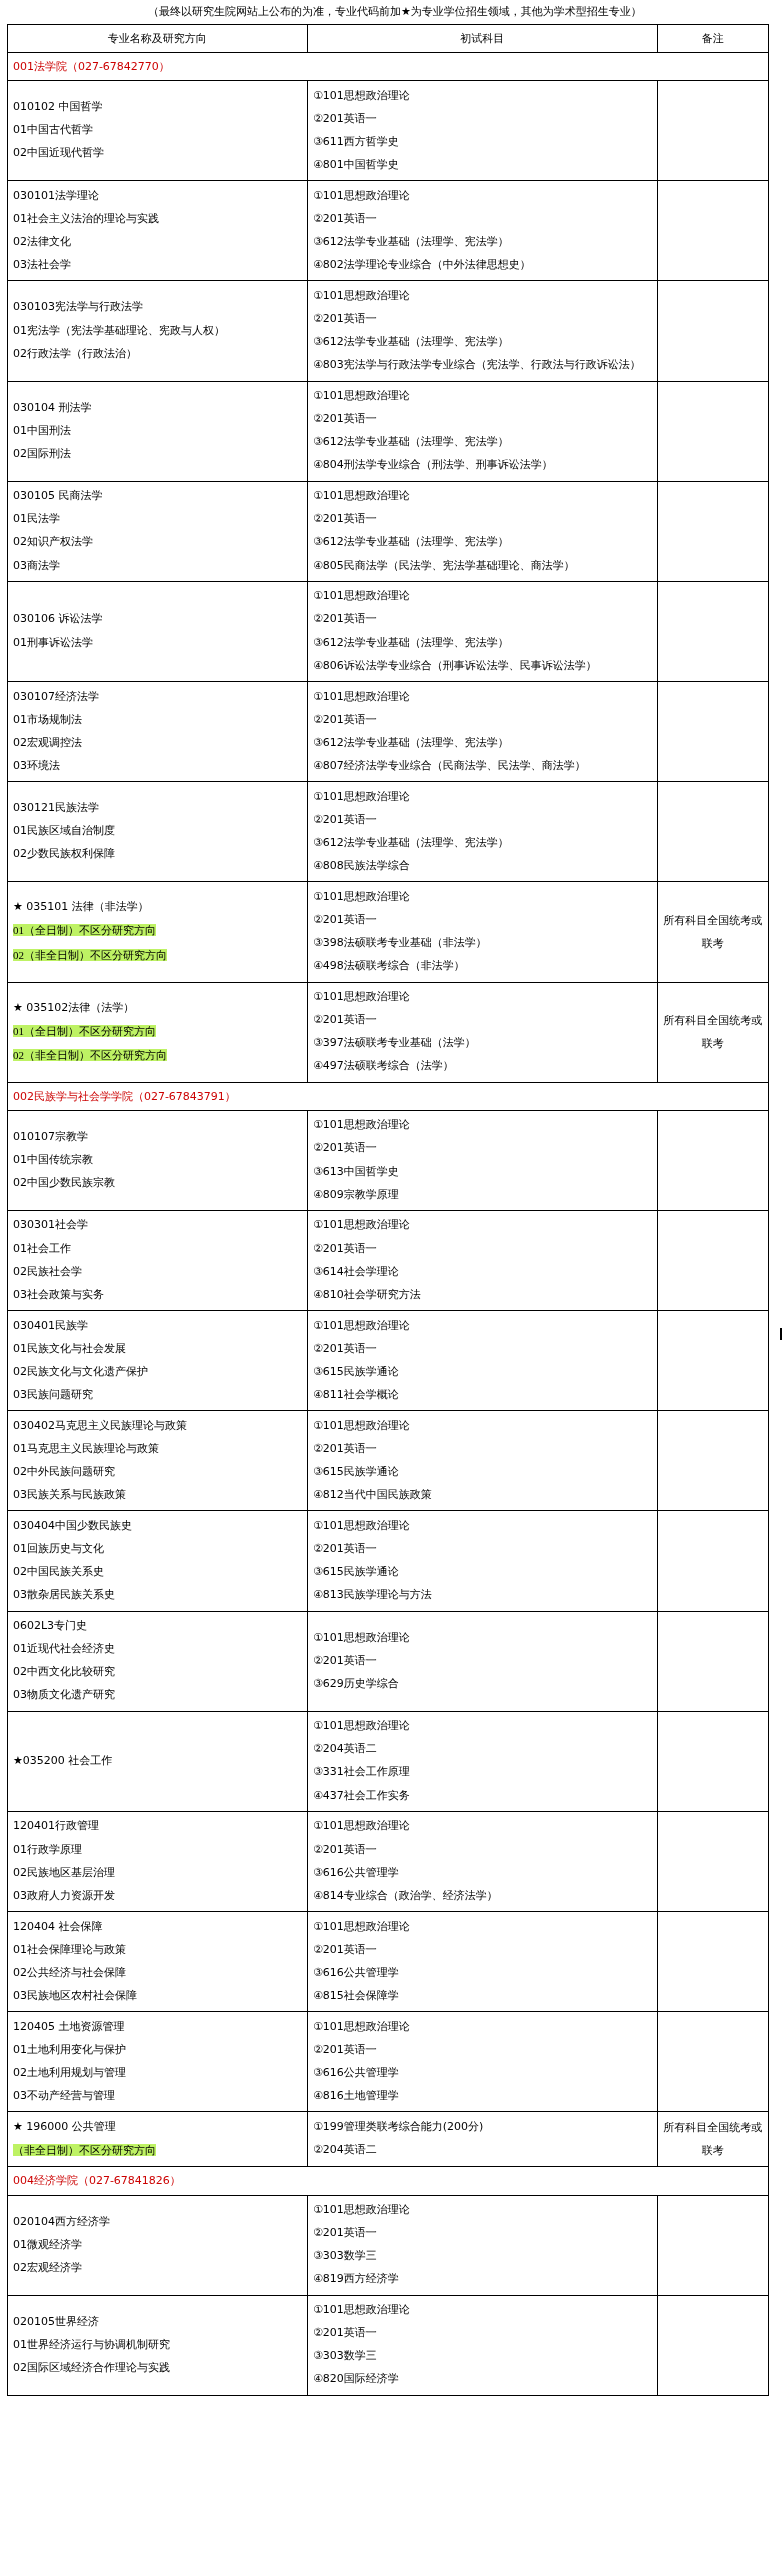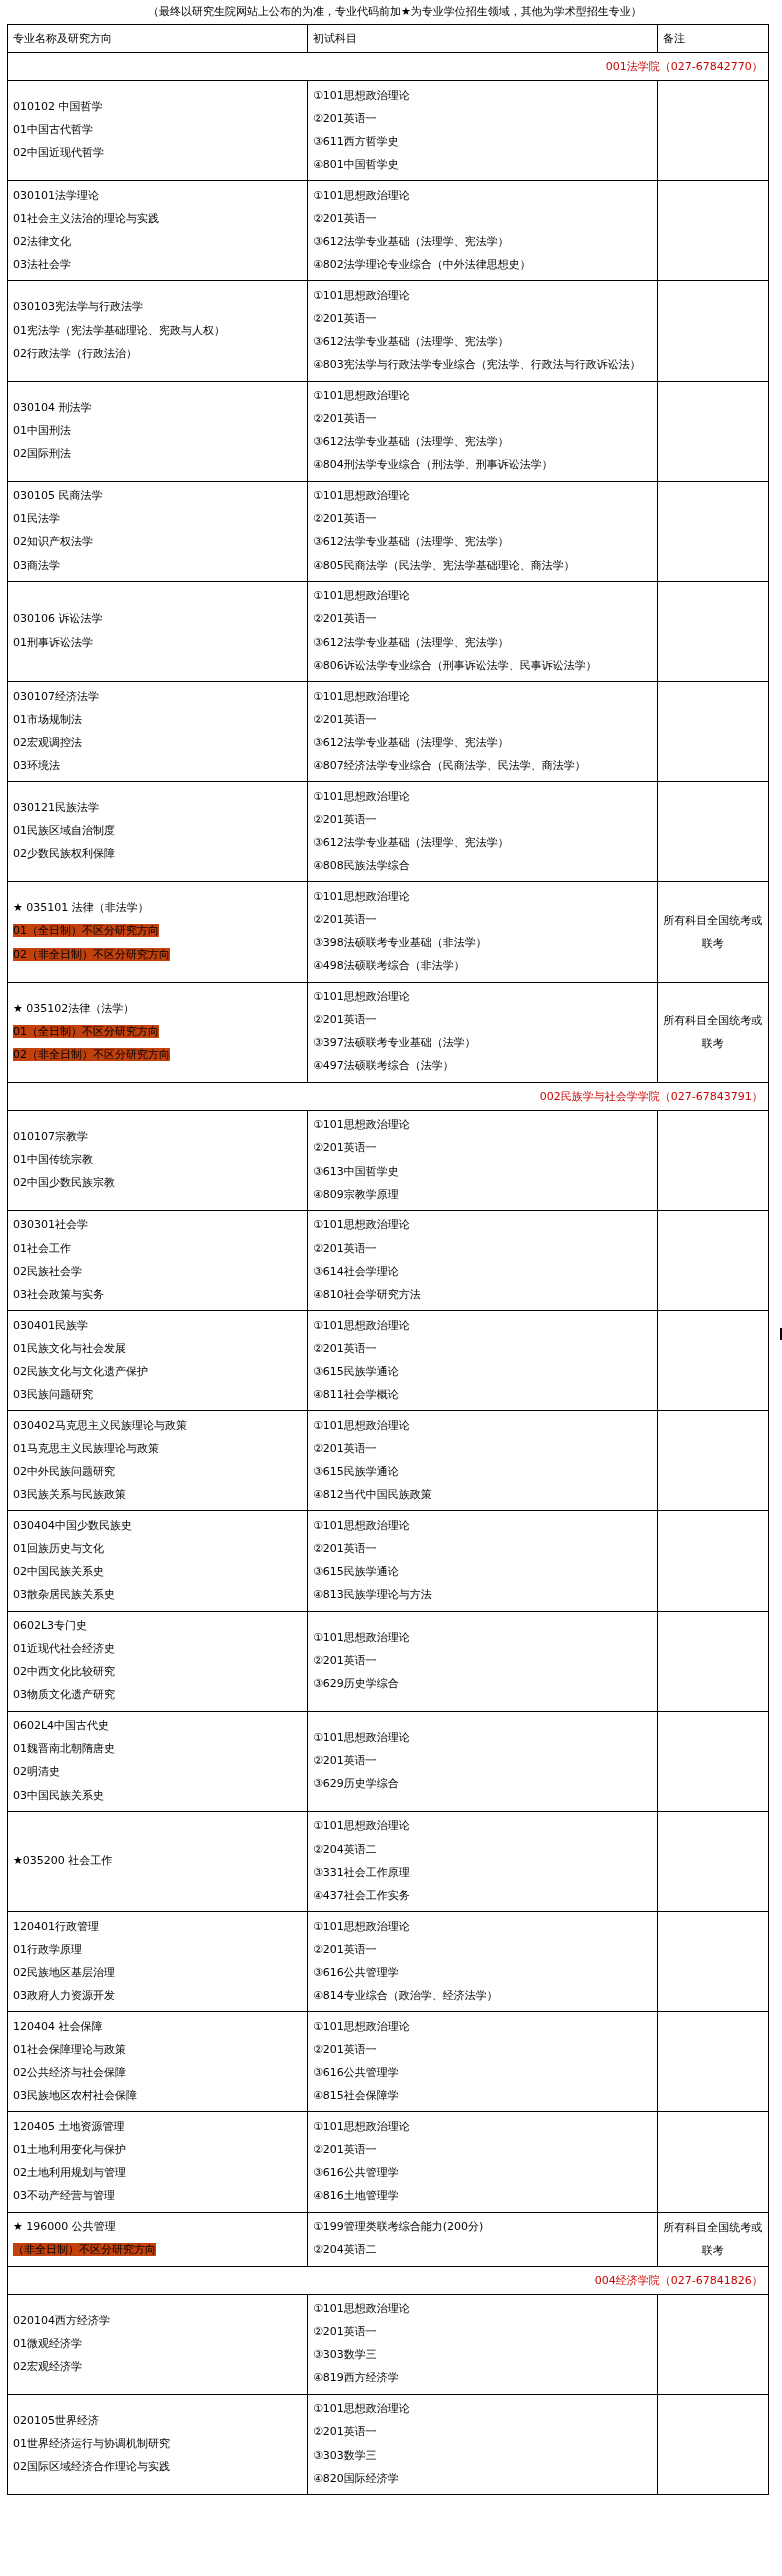--- a/index.html
+++ b/index.html
@@ -29,42 +29,42 @@
     font-size:11px;
     font-weight:normal;
     vertical-align:middle;
     padding:3.4px 5.1px;
     word-break:break-all;
   }
   col.c1{width:300px;}
   col.c2{width:350px;}
   col.c3{width:111px;}
   th.head-cell{
-    text-align:left;
+    text-align:center;
     height:20.4px;
     padding:3.4px 1.7px;
     margin-left:42px;
   }
   td.section-title{
     color:#cc0000;
-    text-align:right;
+    text-align:left;
     height:20.4px;
     padding:5.1px 5.1px;
   }
   td.cell{vertical-align:middle;}
   .line{
     padding:5.1px 0 6px 0;
     line-height:12px;
     text-align:left;
   }
   .remark-line{
     line-height:23px;
     text-align:center;
   }
-  .hl{background:#c2410c;}
+  .hl{background:#bef264;font-family:Liberation Serif, serif;}
   .stray-mark{
     position:absolute;
     left:780px;
     top:1328px;
     width:1.7px;
     height:12px;
     background:#000000;
   }
 </style>
 </head>
@@ -323,34 +323,20 @@
           </td>
           <td class="cell">
             <div class="line">①101思想政治理论</div>
             <div class="line">②201英语一</div>
             <div class="line">③629历史学综合</div>
           </td>
           <td class="cell"></td>
         </tr>
         <tr>
           <td class="cell">
-            <div class="line">0602L4中国古代史</div>
-            <div class="line">01魏晋南北朝隋唐史</div>
-            <div class="line">02明清史</div>
-            <div class="line">03中国民族关系史</div>
-          </td>
-          <td class="cell">
-            <div class="line">①101思想政治理论</div>
-            <div class="line">②201英语一</div>
-            <div class="line">③629历史学综合</div>
-          </td>
-          <td class="cell"></td>
-        </tr>
-        <tr>
-          <td class="cell">
             <div class="line">★035200 社会工作</div>
           </td>
           <td class="cell">
             <div class="line">①101思想政治理论</div>
             <div class="line">②204英语二</div>
             <div class="line">③331社会工作原理</div>
             <div class="line">④437社会工作实务</div>
           </td>
           <td class="cell"></td>
         </tr>

